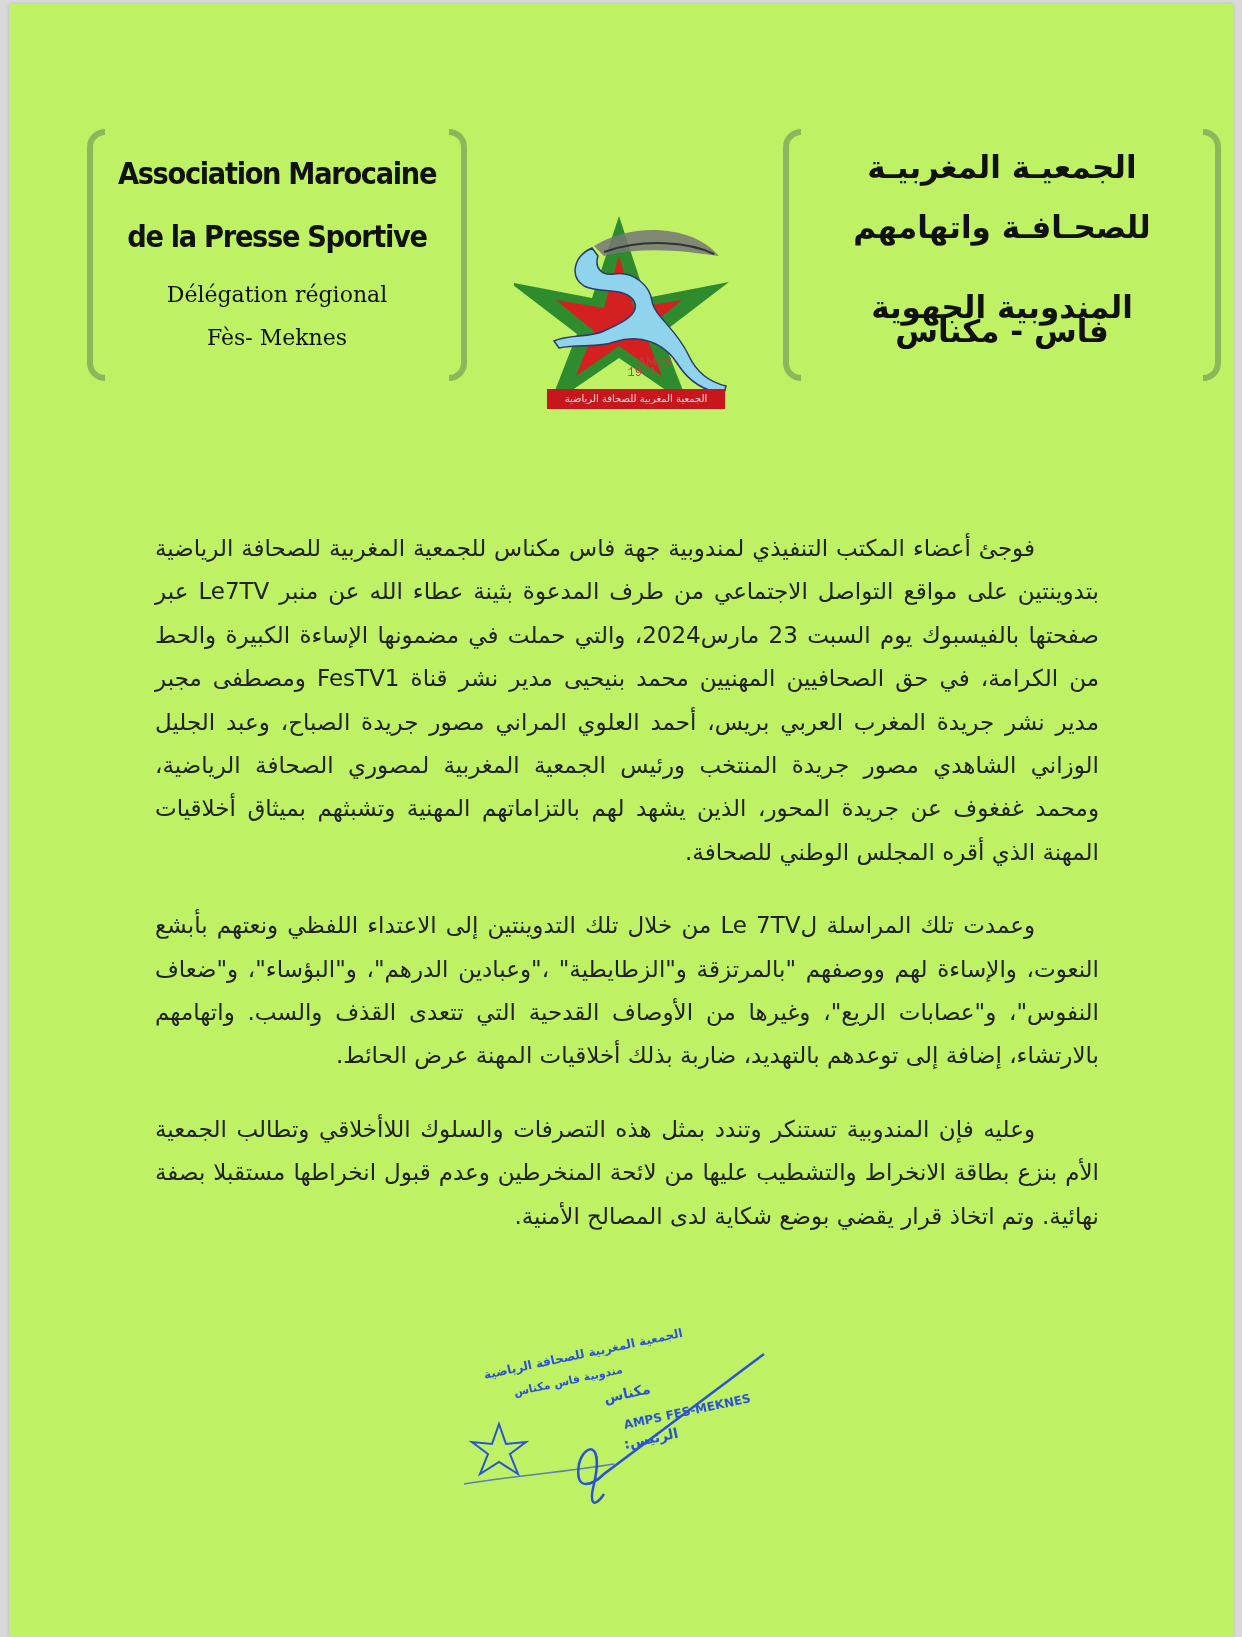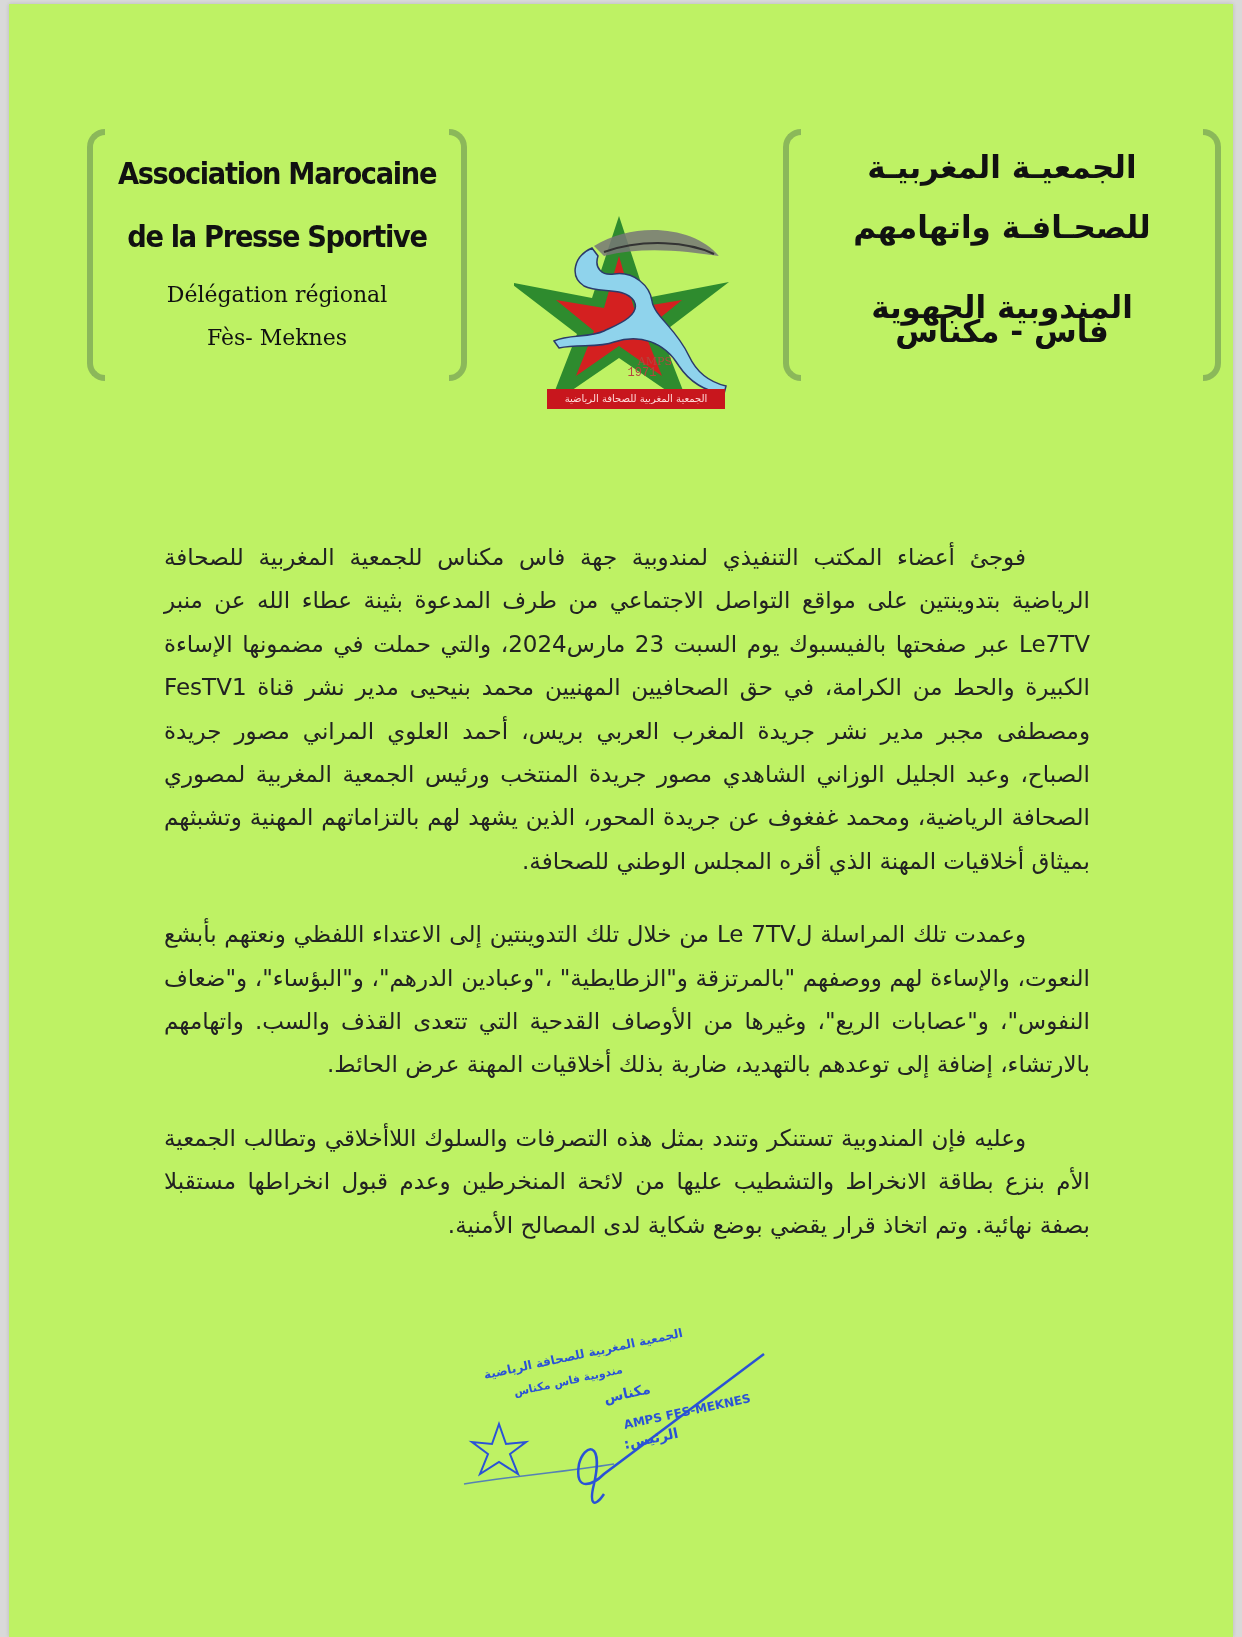--- a/index.html
+++ b/index.html
@@ -79,21 +79,21 @@
     text-align: center; direction: rtl;
     font-family: "DejaVu Sans", sans-serif; font-weight: bold; font-size: 27px; color: #111;
   }
 
   
   .body-text {
     position: absolute; left: 143px; width: 950px; top: 520px;
     direction: rtl; text-align: justify; text-align-last: right;
     font-family: "DejaVu Sans", sans-serif; font-size: 23px; line-height: 43.4px; color: #222;
   }
-  .body-text p { margin: 12px; text-indent: 64px; }
+  .body-text p { margin: 3px; text-indent: 64px; }
   .body-text p + p { margin-top: 30px; }
 
   
   .stamp { position: absolute; left: 445px; top: 1340px; width: 330px; height: 170px; }
   .stamp-line1, .stamp-line2, .stamp-line3, .stamp-line4, .stamp-line5 {
     position: absolute; color: #2a52d6; font-family: "DejaVu Sans", sans-serif;
     font-weight: bold; white-space: nowrap; transform-origin: left center;
   }
   .stamp-line1 { left: 30px; top: 24px; font-size: 12px; direction: rtl; transform: rotate(-12deg); }
   .stamp-line2 { left: 60px; top: 42px; font-size: 11px; direction: rtl; transform: rotate(-12deg); }

